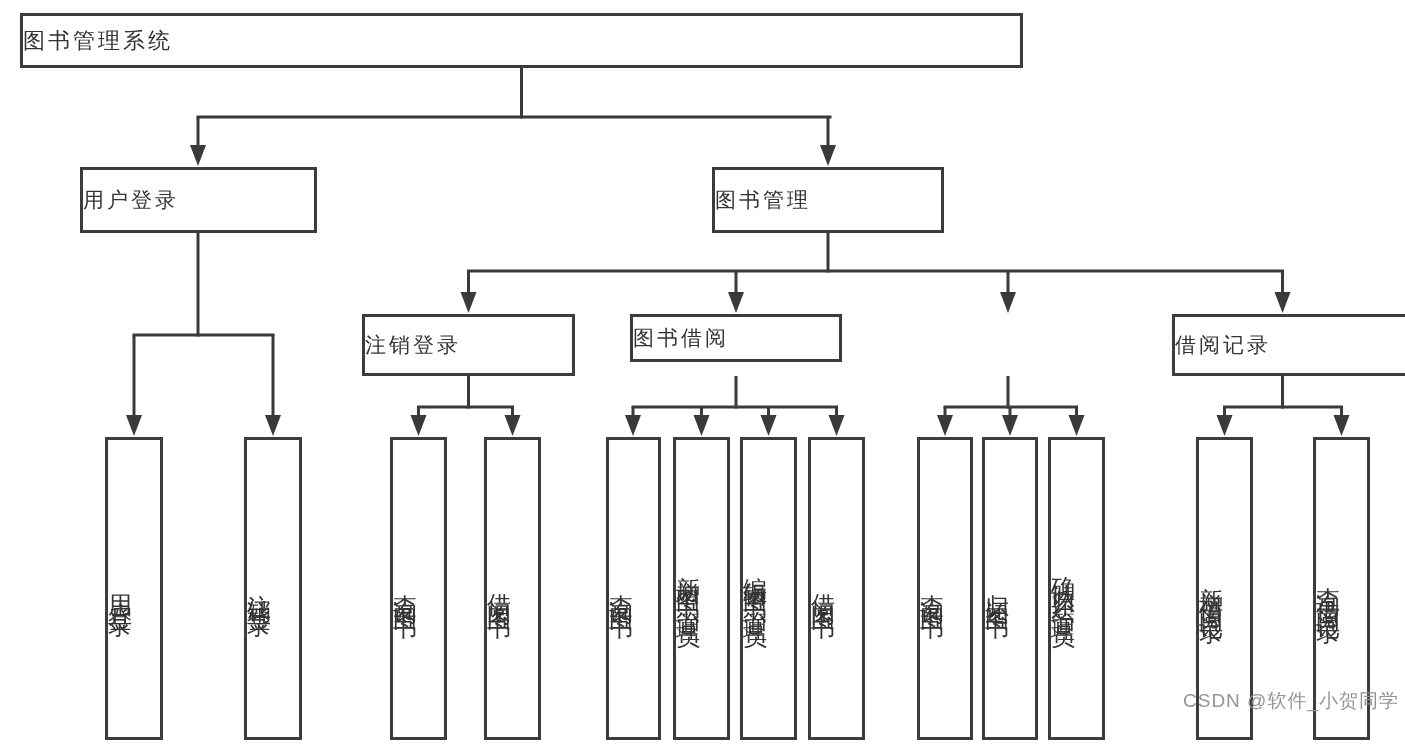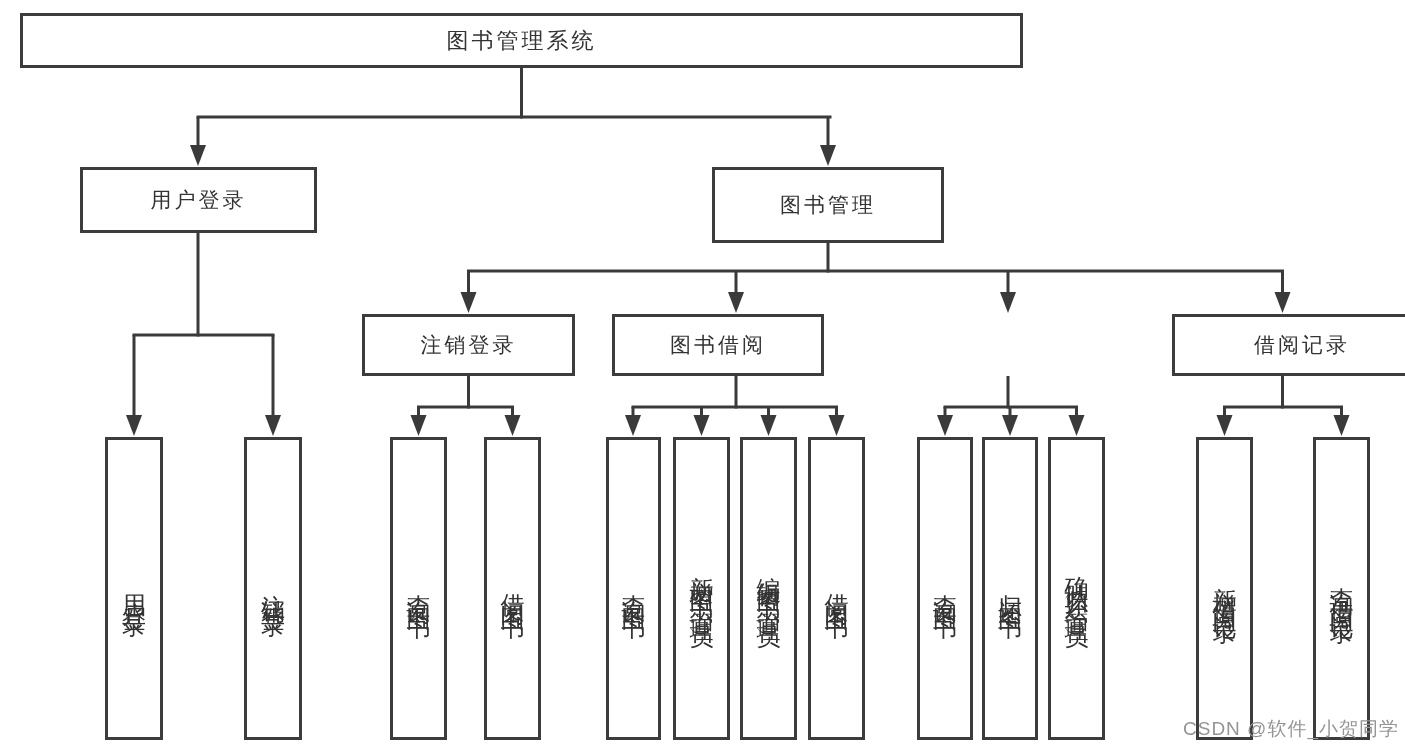--- a/index.html
+++ b/index.html
@@ -16,37 +16,37 @@
     background:var(--bg);
     font-family:"Liberation Sans", sans-serif;
     overflow:hidden;
   }
   #connectors{position:absolute;left:0;top:0;z-index:0;}
   .box{
     position:absolute;
     box-sizing:border-box;
     background:#ffffff;
     border:3px solid var(--border);
-    display:flex;align-items:center;justify-content:center;
+    display:flex;align-items:center;
     z-index:1;
     color:var(--text);
   }
   .box.root span{font-size:22px;letter-spacing:3px;}
   .box.h2 span,.box.h3 span{font-size:21px;letter-spacing:3px;}
   .box.leaf span{
     writing-mode:vertical-rl;
     text-orientation:mixed;
     font-size:24px;
     letter-spacing:7px;
     line-height:1;
     white-space:nowrap;
   }
   .watermark{
     position:absolute;
-    left:1183px;top:716px;
+    left:1183px;top:688px;
     width:222px;
     font-size:19px;
     letter-spacing:1px;
     color:var(--wm);
     white-space:nowrap;
     z-index:2;
   }
 </style>
 </head>
 <body>
@@ -108,28 +108,28 @@
       <polygon points="1333.5,415 1349.5,415 1341.5,436" fill="#3a3a3a"></polygon>
     </svg>
 
   <div class="box root" style="left:20px;top:13px;width:1003px;height:55px">
     <span>图书管理系统</span>
   </div>
 
   <div class="box h2" style="left:80px;top:167px;width:237px;height:66px">
     <span>用户登录</span>
   </div>
-  <div class="box h2" style="left:712px;top:167px;width:232px;height:76px">
+  <div class="box h2" style="left:712px;top:167px;width:232px;height:66px">
     <span>图书管理</span>
   </div>
 
   <div class="box h3" style="left:362px;top:314px;width:213px;height:62px">
     <span>注销登录</span>
   </div>
-  <div class="box h3" style="left:612px;top:314px;width:212px;height:62px">
+  <div class="box h3" style="left:630px;top:314px;width:212px;height:48px">
     <span>图书借阅</span>
   </div>
   <div class="box h3" style="left:1172px;top:314px;width:260px;height:62px">
     <span>借阅记录</span>
   </div>
 
   <div class="box leaf" style="left:105px;top:437px;width:58px;height:303px">
     <span>用户登录</span>
   </div>
   <div class="box leaf" style="left:244px;top:437px;width:58px;height:303px">

